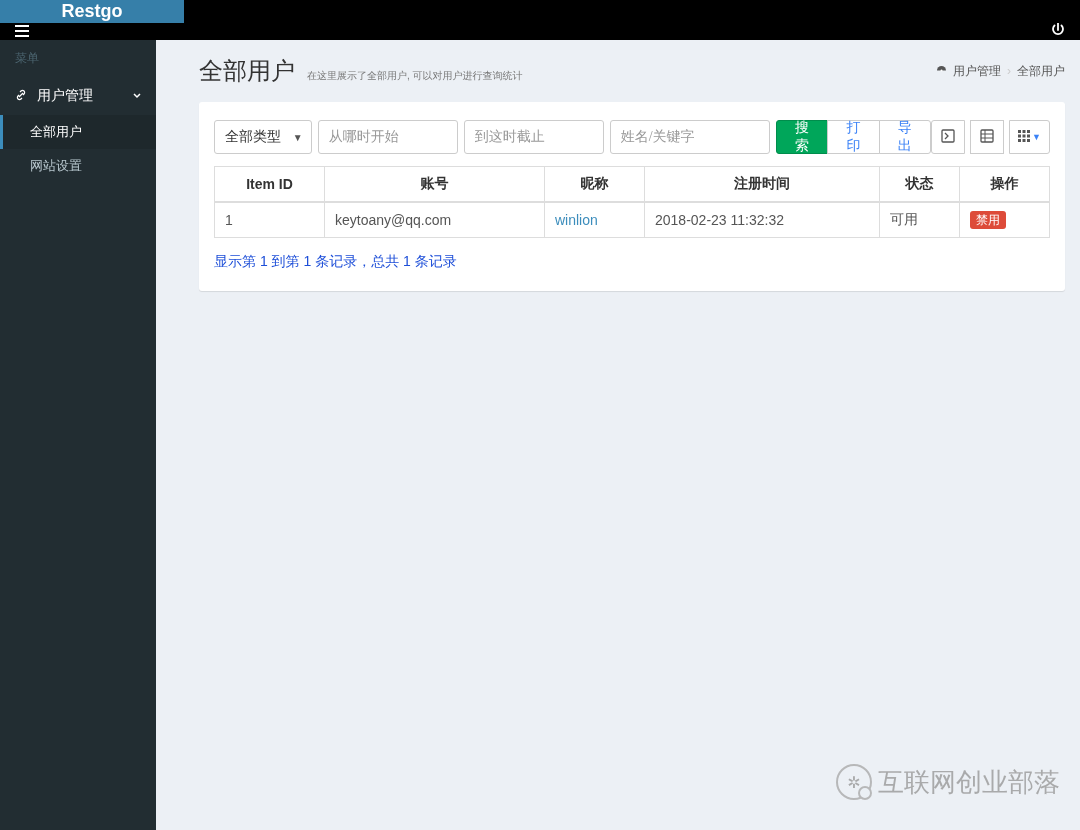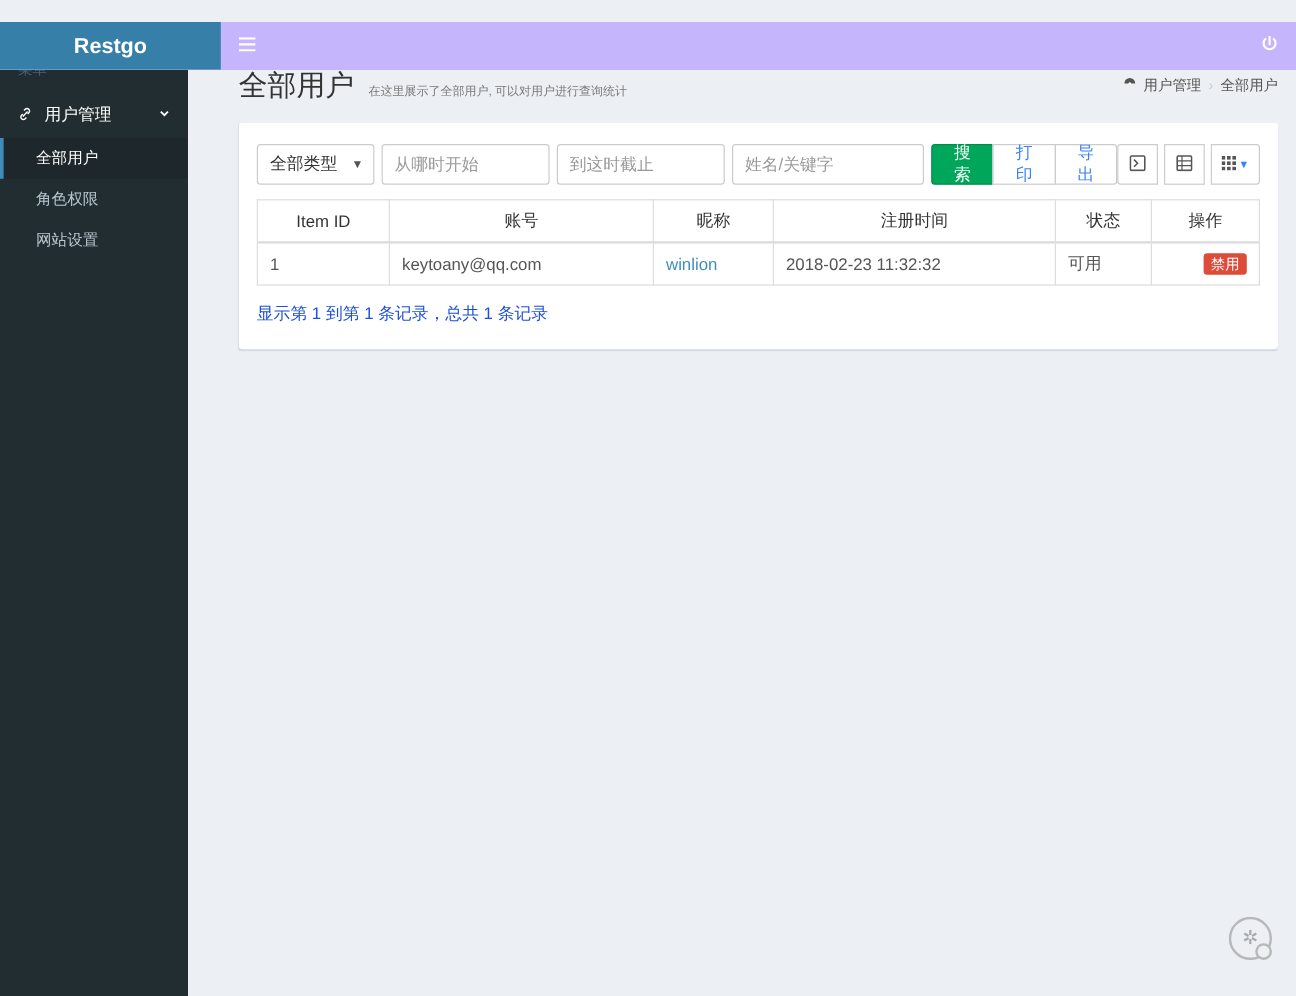--- a/index.html
+++ b/index.html
@@ -1,19 +1,19 @@
 <!DOCTYPE html>
 <html><head>
   <meta charset="utf-8">
   <style>
     * { box-sizing: border-box; margin: 0; padding: 0; }
     body { font-family: "Helvetica Neue", Arial, "Microsoft YaHei", sans-serif; font-size: 14px; color: #333; background: #ecf0f5; }
     
     
-    .top-header { position: fixed; top: 18px; left: 0; right: 0; height: 40px; background: #c4b5fd; z-index: 100; display: flex; }
+    .top-header { position: fixed; top: 0; left: 0; right: 0; height: 40px; background: #000000; z-index: 100; display: flex; flex-direction: column; }
     .logo { width: 184px; height: 40px; background: #367fa9; color: #fff; font-size: 18px; font-weight: bold; display: flex; align-items: center; justify-content: center; }
     .top-nav { flex: 1; display: flex; align-items: center; justify-content: space-between; padding: 0 15px; }
     .hamburger { color: #fff; cursor: pointer; font-size: 14px; }
     .power { color: #fff; cursor: pointer; font-size: 14px; }
     
     
     .sidebar { position: fixed; top: 40px; left: 0; width: 156px; bottom: 0; background: #222d32; color: #b8c7ce; overflow-y: auto; }
     .menu-header { padding: 10px 15px; font-size: 12px; color: #4b646f; }
     .menu-item { padding: 10px 15px; display: flex; align-items: center; cursor: pointer; position: relative; }
     .menu-item.parent { color: #fff; }
@@ -34,44 +34,44 @@
     .content { padding: 0 15px 15px; }
     .box { background: #fff; border-top: 3px solid #fff; border-radius: 3px; padding: 15px; box-shadow: 0 1px 1px rgba(0,0,0,0.1); }
     
     .toolbar { display: flex; justify-content: space-between; margin-bottom: 12px; }
     .toolbar-left { display: flex; gap: 6px; align-items: center; }
     .toolbar-right { display: flex; gap: 6px; }
     
     .select-wrap { position: relative; width: 100px; height: 34px; border: 1px solid #ccc; border-radius: 3px; background: #fff; display: flex; align-items: center; padding: 0 10px; cursor: pointer; }
     .select-wrap .arrow { position: absolute; right: 8px; font-size: 10px; color: #555; }
     
-    input.form-control { height: 34px; border: 1px solid #ccc; border-radius: 3px; padding: 0 10px; font-size: 14px; outline: none; }
+    input.form-control { height: 34px; border: 1px solid #ccc; border-radius: 3px; padding: 0 10px; font-size: 14px; outline: none; font-family: Liberation Serif, serif; }
     input.form-control::placeholder { color: #999; }
     .date-input { width: 140px; }
     .keyword-input { width: 160px; }
     
     .btn { height: 34px; padding: 0 12px; border: 1px solid #ccc; background: #fff; border-radius: 3px; cursor: pointer; font-size: 14px; display: inline-flex; align-items: center; }
     .btn-success { background: #00a65a; border-color: #008d4c; color: #fff; }
     .btn-default { background: #fff; color: #3b82f6; }
     .btn-group { display: flex; }
     .btn-group .btn { border-radius: 0; margin-left: -1px; }
     .btn-group .btn:first-child { border-radius: 3px 0 0 3px; margin-left: 0; }
     .btn-group .btn:last-child { border-radius: 0 3px 3px 0; }
     
     .btn-icon { width: 34px; padding: 0; justify-content: center; }
     .btn-icon svg { width: 14px; height: 14px; }
     .btn-icon-wide { padding: 0 8px; gap: 2px; }
     
     table { width: 100%; border-collapse: collapse; margin-bottom: 10px; }
     th, td { padding: 8px 10px; border: 1px solid #ddd; text-align: left; font-size: 14px; }
-    th { background: #fff; font-weight: normal; text-align: center; border-bottom: 2px solid #ddd; border-top: 1px solid #ddd; }
+    th { background: #fff; font-weight: bold; text-align: center; border-bottom: 2px solid #ddd; border-top: 1px solid #ddd; }
     td { color: #555; }
     td a { color: #3c8dbc; text-decoration: none; }
     .label-danger { background: #dd4b39; color: #fff; padding: 2px 6px; border-radius: 3px; font-size: 12px; cursor: pointer; }
-    .center { text-align: right; }
+    .center { text-align: left; }
     
     .table-info { font-size: 14px; color: #1d4ed8; padding: 5px 0; }
     
     .watermark { position: fixed; bottom: 30px; right: 20px; color: #999; font-size: 26px; display: flex; align-items: center; gap: 6px; opacity: 0.8; font-weight: 300; }
     .watermark-icon { width: 36px; height: 36px; border: 2px solid #aaa; border-radius: 50%; display: flex; align-items: center; justify-content: center; font-size: 16px; position: relative; }
     .watermark-icon::after { content: ""; width: 10px; height: 10px; border: 2px solid #aaa; border-radius: 50%; position: absolute; bottom: -2px; right: -2px; background: #ecf0f5; }
   </style>
 </head>
 <body>
 
@@ -102,21 +102,20 @@
     </span>
     <span>用户管理</span>
     <span class="caret">
       <svg width="8" height="8" viewBox="0 0 8 8">
           <path d="M1 2l3 3 3-3" stroke="#fff" stroke-width="1.5" fill="none"></path>
         </svg>
     </span>
   </div>
   <div class="submenu-item active">全部用户</div>
 
-  <div class="submenu-item">角色权限</div>
   <div class="submenu-item">网站设置</div>
 </div>
 
 <div class="content-wrapper">
   <div class="content-header">
     <h1>
       <span>全部用户</span>
       <small>在这里展示了全部用户, 可以对用户进行查询统计</small>
     </h1>
     <div class="breadcrumb">
@@ -204,13 +203,14 @@
       </table>
 
       <div class="table-info">显示第 1 到第 1 条记录，总共 1 条记录</div>
 
     </div>
   </div>
 </div>
 
 <div class="watermark">
   <span class="watermark-icon">✲</span>
+  <span>互联网创业部落</span>
 </div>
 
 </body></html>

